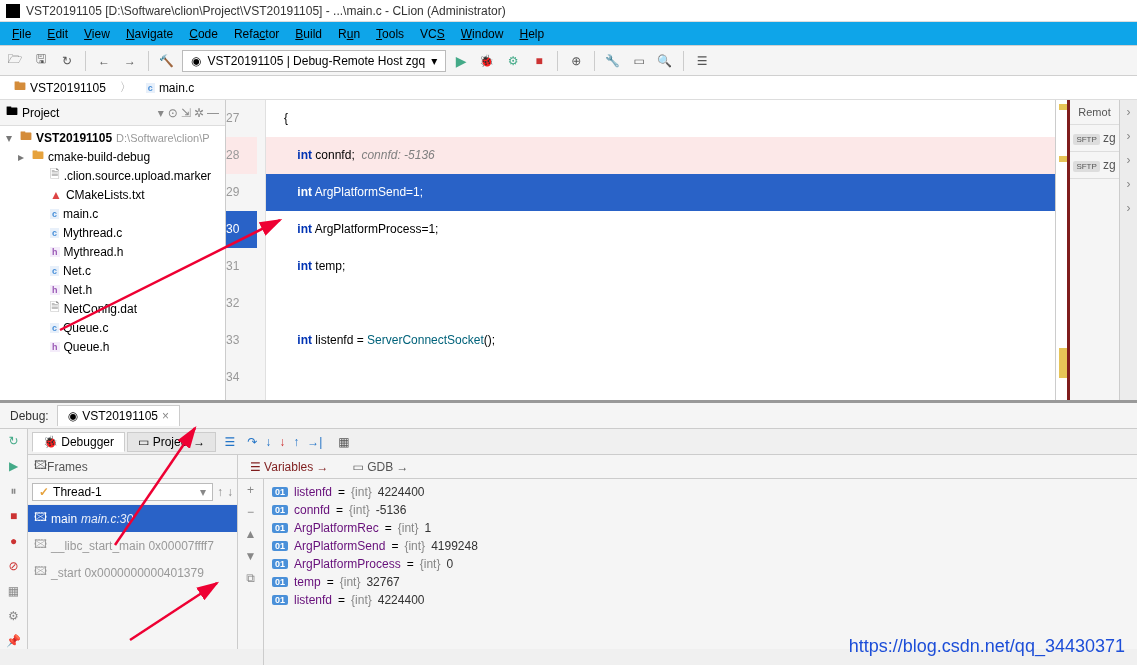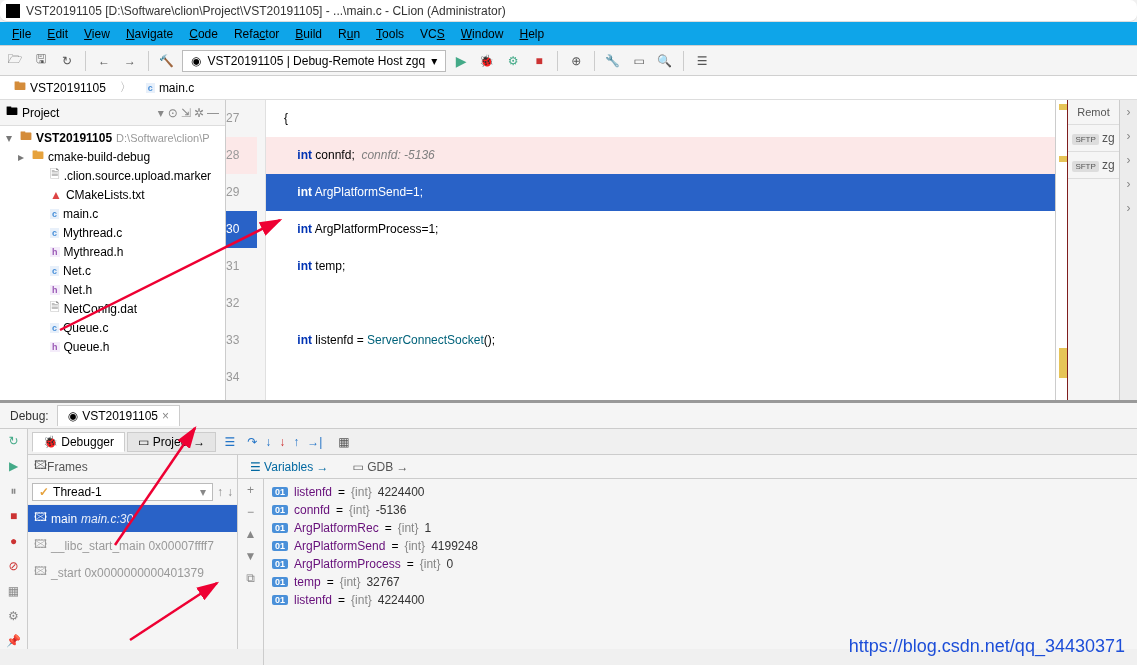--- a/index.html
+++ b/index.html
@@ -1,17 +1,17 @@
 <!DOCTYPE html>
 <html><head>
 <meta charset="utf-8">
 <style>
 * { margin:0; padding:0; box-sizing:border-box; font-family:"Segoe UI",Arial,sans-serif; font-size:12px; }
 body { background:#f0f0f0; width:1137px; height:665px; overflow:hidden; position:relative; }
-.titlebar { background:#fff; height:22px; display:flex; align-items:center; padding:0 6px; border-bottom:1px solid #ddd;border-radius:7px; }
+.titlebar { background:#fff; height:22px; display:flex; align-items:center; padding:0 6px; border-bottom:1px solid #ddd; }
 .titlebar-icon { width:14px; height:14px; background:#000; margin-right:6px; }
 .titlebar-text { color:#333; }
 .menubar { background:#0ea5e9; height:24px; display:flex; align-items:center; padding:0 4px; border-bottom:1px solid #d0d0d0; }
 .menubar span { padding:0 8px; cursor:pointer; }
 .menubar span u { text-decoration:underline; }
 .toolbar { background:#f5f5f5; height:30px; display:flex; align-items:center; padding:0 4px; border-bottom:1px solid #d0d0d0; gap:4px; }
 .tb-btn { width:22px; height:22px; display:flex; align-items:center; justify-content:center; cursor:pointer; color:#555; }
 .tb-sep { width:1px; height:20px; background:#ccc; margin:0 3px; }
 .run-config { border:1px solid #bbb; background:#fff; padding:2px 8px; display:flex; align-items:center; gap:6px; height:22px; }
 .hammer { color:#4a8; }
@@ -39,21 +39,21 @@
 .gutter { width:40px; background:#f5f5f5; border-right:1px solid #e0e0e0; text-align:left; padding-right:8px; color:#999; }
 .gutter div { height:37px; line-height:37px; }
 .code { flex:1; }
 .cline { height:37px; line-height:37px; padding-left:18px; white-space:pre; }
 .cline.pink { background:#fce8e8; }
 .cline.sel { background:#2962c7; color:#fff; }
 .kw { color:#0033b3; font-weight:bold; }
 .sel .kw { color:#fff; }
 .cmt { color:#808080; font-style:italic; }
 .func { color:#00627a; }
-.right-panel { width:52px; border-left:1px solid #7f1d1d; background:#f5f5f5; display:flex; flex-direction:column; }
+.right-panel { width:52px; border-left:3px solid #7f1d1d; background:#f5f5f5; display:flex; flex-direction:column; }
 .right-tab { padding:6px 2px; font-size:11px; color:#555; border-bottom:1px solid #ddd; text-align:center; }
 .sftp-badge { font-size:8px; background:#ddd; padding:1px 3px; border-radius:2px; }
 .right-strip { width:12px; background:#fff; border-left:1px solid #ccc; position:relative; }
 .strip-mark { position:absolute; right:0; width:8px; height:6px; }
 .debug-panel { border-top:3px solid #999; background:#f5f5f5; }
 .debug-tabs { height:26px; display:flex; align-items:center; border-bottom:1px solid #ccc; padding-left:2px; }
 .debug-label { padding:0 8px; color:#333; }
 .dtab { padding:3px 10px; background:#e8e8e8; border:1px solid #ccc; border-bottom:none; display:flex; align-items:center; gap:4px; }
 .dtab.active { background:#fff; }
 .close-x { color:#888; cursor:pointer; }
@@ -72,21 +72,21 @@
 .thread-sel { border:1px solid #bbb; padding:1px 6px; flex:1; display:flex; align-items:center; gap:4px; background:#fff; }
 .check { color:#e6a23c; font-weight:bold; }
 .frame-list { flex:1; }
 .frame-item { padding:3px 6px; display:flex; align-items:center; gap:4px; font-size:11px; }
 .frame-item.sel { background:#2962c7; color:#fff; }
 .frame-item .loc { font-style:italic; opacity:.9; }
 .frame-item.dim { color:#999; }
 .vars { flex:1; display:flex; flex-direction:column; }
 .vars-hdr { height:24px; background:#f5f5f5; border-bottom:1px solid #ccc; display:flex; align-items:center; padding:0 6px; gap:12px; }
 .vtab { padding:2px 6px; cursor:pointer; color:#555; }
-.vtab.active { color:#0369a1; }
+.vtab.active { color:#7f1d1d; }
 .var-icons { width:26px; border-right:1px solid #ccc; display:flex; flex-direction:column; align-items:center; padding-top:4px; gap:8px; color:#888; }
 .var-list { flex:1; padding:4px 0; }
 .var-body { display:flex; flex:1; }
 .var-item { padding:2px 8px; display:flex; align-items:center; gap:6px; font-size:12px; }
 .badge01 { background:#4a90d9; color:#fff; font-size:9px; padding:0 3px; border-radius:2px; font-weight:bold; }
 .vname { color:#660e7a; }
 .vtype { color:#888; }
 .vval { color:#333; }
 .arrow { position:absolute; pointer-events:none; }
 .watermark { position:absolute; right:12px; bottom:8px; color:#1d4ed8; font-size:18px; }

